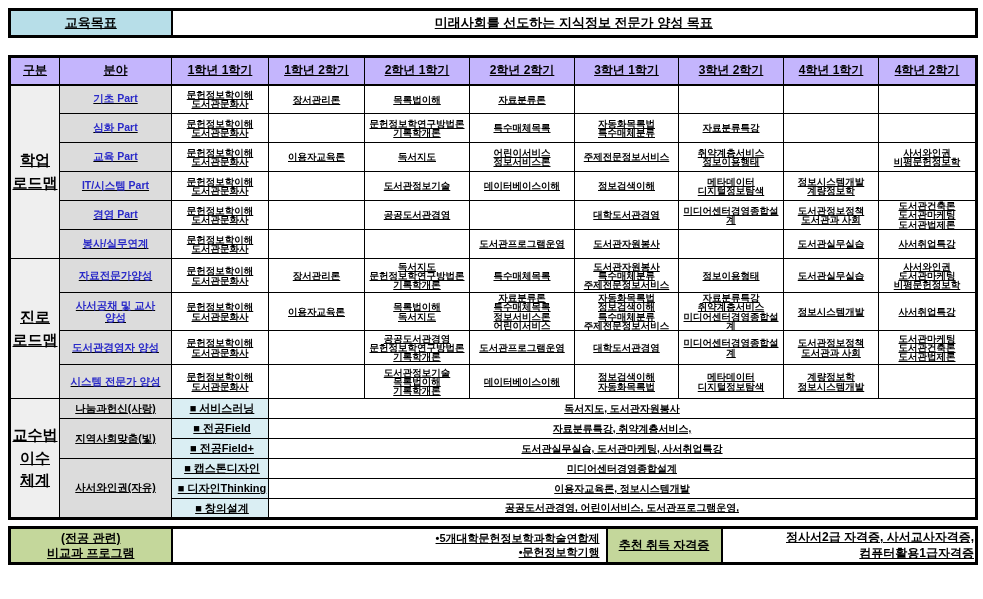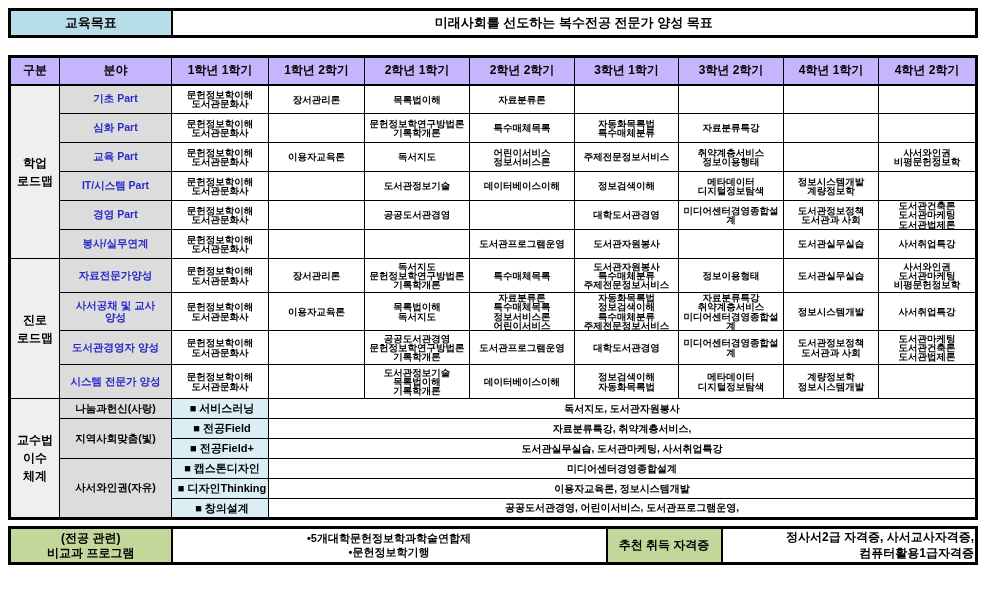--- a/index.html
+++ b/index.html
@@ -1,51 +1,51 @@
 <!DOCTYPE html>
 <html><head>
 <meta charset="utf-8">
 <style>
   html,body{margin:0;padding:0;background:#fff;}
   body{width:983px;height:599px;font-family:"Liberation Sans",sans-serif;color:#000;}
   .page{padding:8px;box-sizing:border-box;}
-  table{border-collapse:collapse;table-layout:fixed;}
+  table{border-collapse:collapse;table-layout:fixed;text-decoration:underline;}
   td,th{box-sizing:border-box;}
 
   
   .top-table{width:967px;border:3px solid #000;}
   .top-table td{border:2px solid #000;height:27px;text-align:center;
     font-weight:bold;font-size:13px;padding:0 2px;}
   .turq{background:#B7DEE8;}
   .lightblue{background:#DAEEF3;}
   .title-cell{background:#fff;}
 
   
   #roadmap{width:967px;border:3px solid #000;margin-top:17px;}
   #roadmap td,#roadmap th{border:1px solid #000;text-align:center;vertical-align:middle;
     padding:0 1px;}
   #roadmap tr.hdr-row th{background:#c4b5fd;font-size:12px;font-weight:bold;height:28px;
     border-bottom:2px solid #000;}
-  .section-cell{background:#EFEFEF;font-weight:bold;font-size:12px;white-space:pre-line;line-height:1.5;}
+  .section-cell{background:#EFEFEF;font-weight:bold;font-size:15px;white-space:pre-line;line-height:1.5;}
   .field-cell{background:#DCDCDC;font-weight:bold;font-size:10.5px;white-space:pre-line;line-height:1.1;}
   .field-blue{color:#2929C8;}
   .course-cell{background:#fff;font-weight:bold;font-size:9.5px;line-height:0.98;white-space:pre-line;}
   tr.acad-row td{height:29px;}
   tr.career-row td{height:34px;}
   tr.teach-row td{height:20px;}
   tr.sec-top td{border-top:2px solid #000;}
   .method-cell{background:#DAEEF3;text-align:center;font-weight:bold;font-size:11px;
     padding-left:5px !important;white-space:nowrap;}
   .content-cell{background:#fff;font-weight:bold;font-size:10px;}
 
   
   .bottom-table{width:967px;border:3px solid #000;margin-top:6px;padding-left:15px;}
   .bottom-table td{border:2px solid #000;height:34px;font-weight:bold;vertical-align:middle;}
   .green{background:#C4D79B;text-align:center;font-size:12px;white-space:pre-line;line-height:1.25;}
-  .bullets-cell{background:#fff;text-align:center;font-size:11px;padding:1px 6px;
+  .bullets-cell{background:#fff;text-align:right;font-size:11px;padding:1px 6px;
     white-space:pre-line;line-height:1.25;}
   .certs-cell{background:#fff;text-align:right;font-size:12px;white-space:pre-line;line-height:1.3;}
 </style>
 </head>
 <body>
 
 <div class="page">
 
   <table class="top-table">
     <colgroup>
@@ -53,21 +53,21 @@
         <col style="width:134px">
         <col style="width:134px">
       <col style="width:135px">
         <col style="width:134px">
         <col style="width:134px">
         <col style="width:134px">
     </colgroup>
     <tbody>
         <tr>
       <td class="turq">교육목표</td>
-      <td class="title-cell" colspan="6">미래사회를 선도하는 복수전공 전문가 양성 목표</td>
+      <td class="title-cell" colspan="6">미래사회를 선도하는 지식정보 전문가 양성 목표</td>
     </tr>
   </tbody>
     </table>
 
   <table id="roadmap">
     <colgroup>
       <col style="width:50px">
         <col style="width:112px">
         <col style="width:97px">
         <col style="width:96px">

